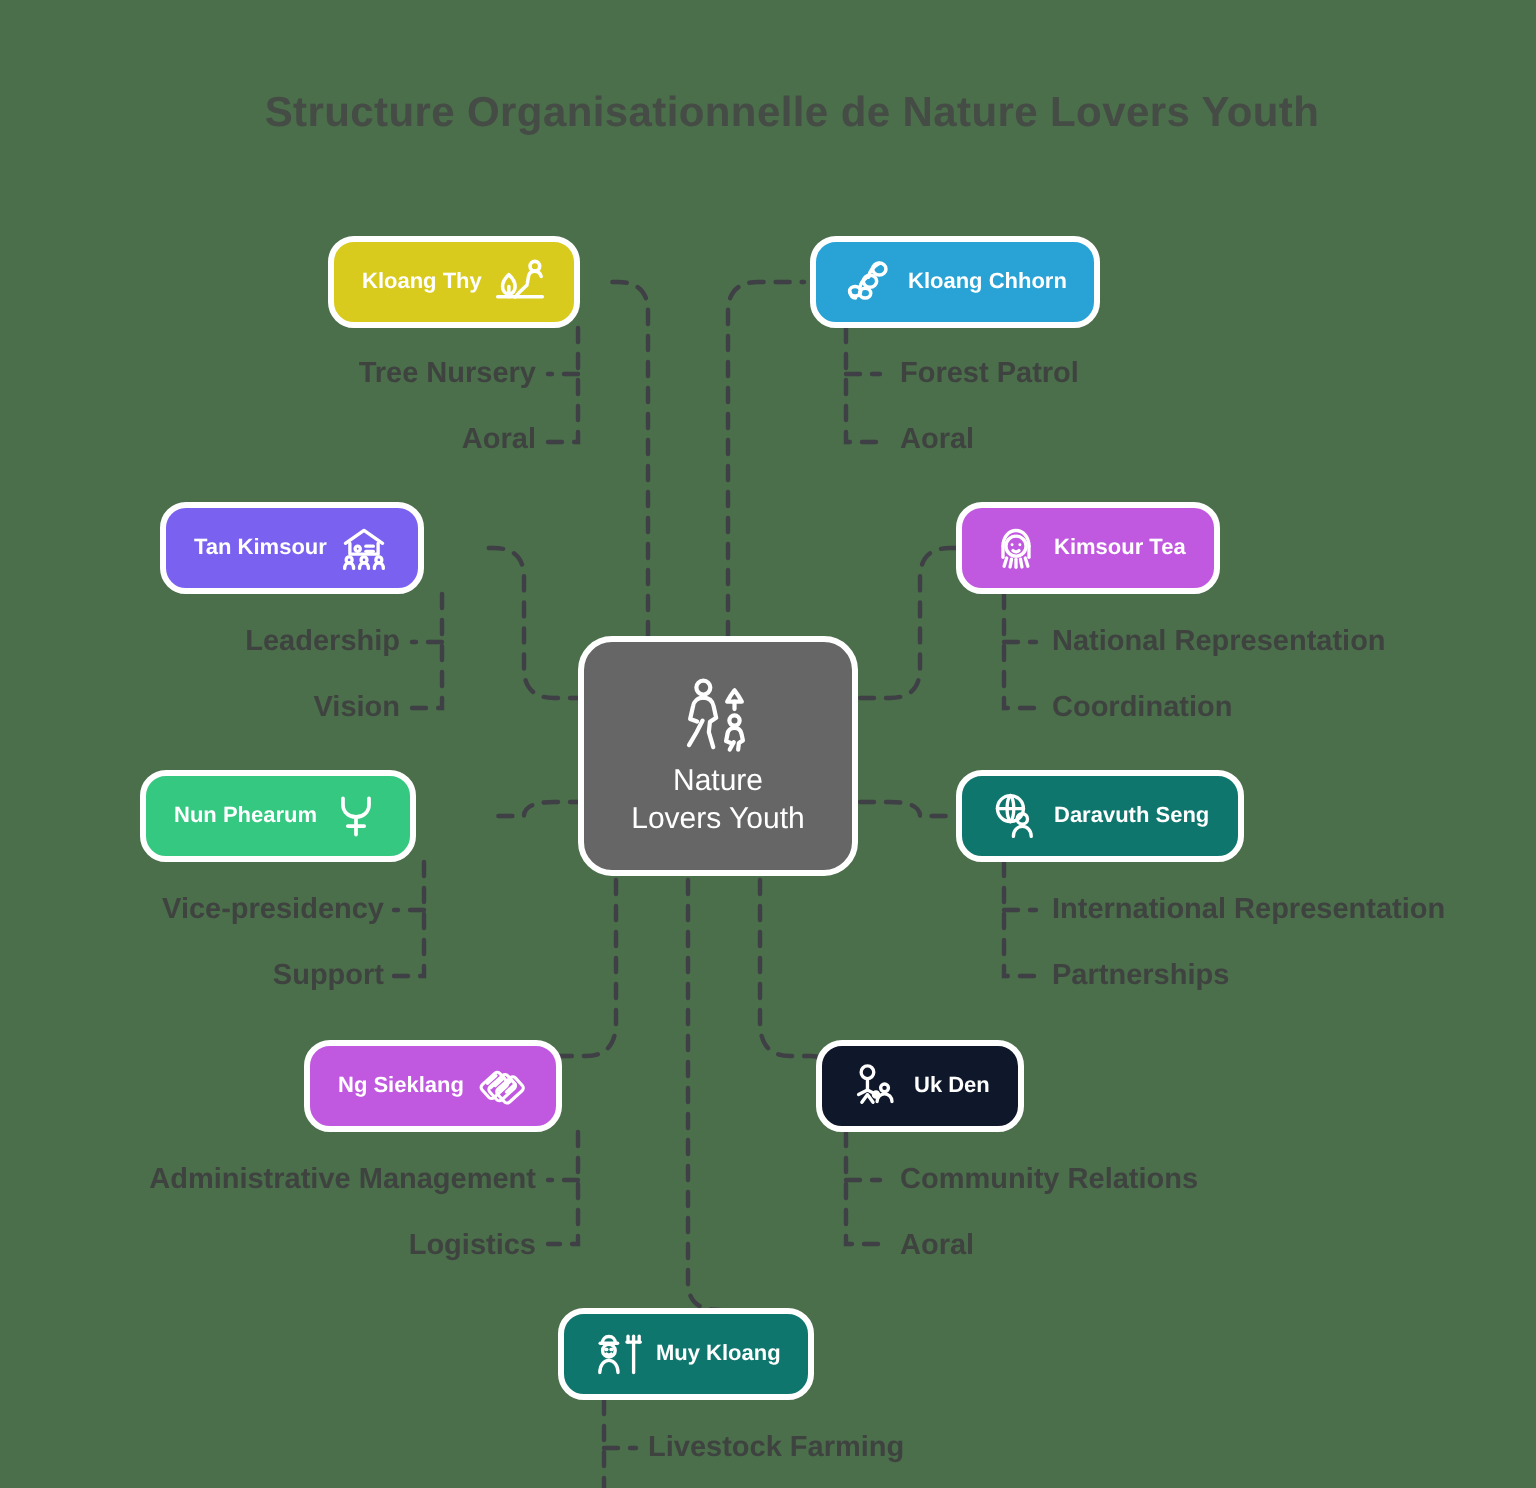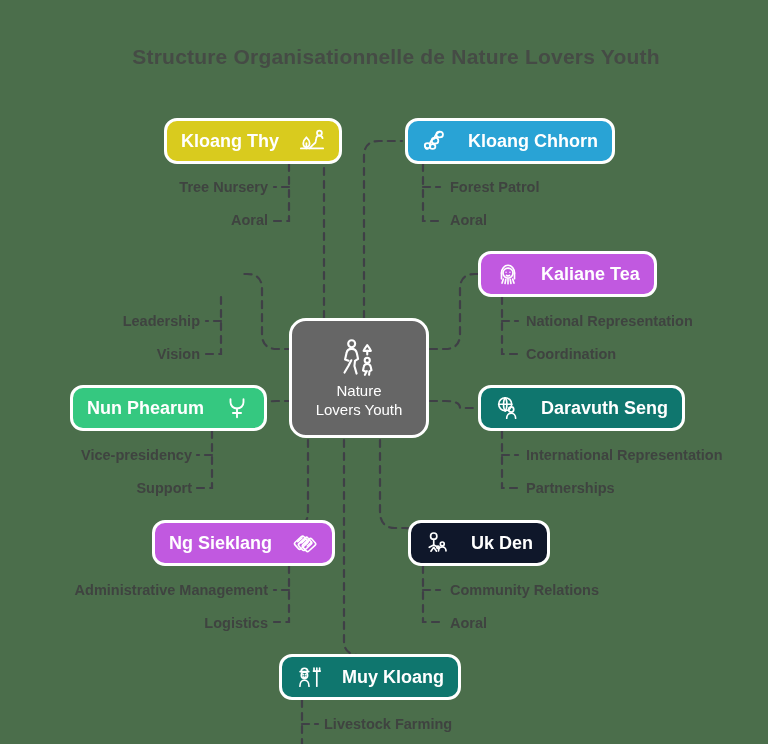--- a/index.html
+++ b/index.html
@@ -29,23 +29,23 @@
   
   .node{
     position:absolute;
     display:flex;align-items:center;
     height:46px;
     border-radius:13px;
     padding:0 14px;
     box-sizing:border-box;
     border:3px solid #ffffff;
     color:#ffffff;
-    font-size:18px;font-weight:bold;
+    font-size:11px;font-weight:bold;
     white-space:nowrap;
-    gap:20px;
+    gap:6px;
   }
   .node .ico{display:flex;align-items:center;justify-content:center;width:26px;height:26px;flex:none;}
   .node .ico svg{width:26px;height:26px;display:block;}
   .node .lbl{line-height:1;}
 
   
   .center{
     position:absolute;
     width:140px;height:120px;
     border-radius:17px;
@@ -167,39 +167,57 @@
         <ellipse cx="14" cy="13.6" rx="3.6" ry="3.2"></ellipse>
         <path d="M14 10.6c-4 1.8-5.2 4.6-5.6 6.8"></path>
         <ellipse cx="6" cy="19" rx="3" ry="2.6"></ellipse>
         <ellipse cx="11.4" cy="20" rx="3" ry="2.6"></ellipse>
         <path d="M3.4 19.6c0 1.8 1.2 3 2.8 3"></path>
       </svg>
     </span>
     <span class="lbl">Kloang Chhorn</span>
   </div>
 
+  <div class="node" style="left:68px;top:220px;background:#7b61f0;">
+    <span class="lbl">Tan Kimsour</span>
+    <span class="ico">
+      <svg viewBox="0 0 28 28" fill="none" stroke="#fff" stroke-width="1.8" stroke-linecap="round" stroke-linejoin="round">
+        <path d="M4 11.5L14 4.5l10 7"></path>
+        <path d="M6.4 11.5v5.8h15.2v-5.8"></path>
+        <circle cx="10.6" cy="14.4" r="1.4"></circle>
+        <path d="M15 13h4"></path>
+          <path d="M15 15.8h4"></path>
+        <circle cx="6" cy="20.4" r="1.6"></circle>
+        <path d="M3.6 25c0-1.8 1-3 2.4-3s2.4 1.2 2.4 3"></path>
+        <circle cx="14" cy="20.4" r="1.6"></circle>
+        <path d="M11.6 25c0-1.8 1-3 2.4-3s2.4 1.2 2.4 3"></path>
+        <circle cx="22" cy="20.4" r="1.6"></circle>
+        <path d="M19.6 25c0-1.8 1-3 2.4-3s2.4 1.2 2.4 3"></path>
+      </svg>
+    </span>
+  </div>
 
   <div class="node" style="left:466px;top:220px;background:#c159e0;">
     <span class="ico">
       <svg viewBox="0 0 28 28" fill="none" stroke="#fff" stroke-width="1.8" stroke-linecap="round" stroke-linejoin="round">
         <path d="M7 13c0-5 3.2-8.4 7-8.4S21 8 21 13"></path>
         <circle cx="14" cy="13" r="5.4"></circle>
         <circle cx="11.9" cy="12.2" r="0.8" fill="#fff" stroke="none"></circle>
         <circle cx="16.1" cy="12.2" r="0.8" fill="#fff" stroke="none"></circle>
         <path d="M12.4 15.4c.9.9 2.3.9 3.2 0"></path>
         <path d="M7 13v6"></path>
           <path d="M21 13v6"></path>
         <path d="M9 19.4l-1.4 4.4"></path>
         <path d="M11.6 20l-.8 4.2"></path>
         <path d="M16.4 20l.8 4.2"></path>
         <path d="M19 19.4l1.4 4.4"></path>
         <path d="M14 20v4.4"></path>
       </svg>
     </span>
-    <span class="lbl">Kaliane Tea</span>
+    <span class="lbl">Kimsour Tea</span>
   </div>
 
   <div class="node" style="left:58px;top:354px;background:#35c880;">
     <span class="lbl">Nun Phearum</span>
     <span class="ico">
       <svg viewBox="0 0 28 28" fill="none" stroke="#fff" stroke-width="2" stroke-linecap="round" stroke-linejoin="round">
         <path d="M7 4.5v3.4c0 3.9 3.1 6.6 7 6.6s7-2.7 7-6.6V4.5"></path>
         <path d="M14 14.5V24"></path>
         <path d="M9.6 19.4h8.8"></path>
       </svg>

